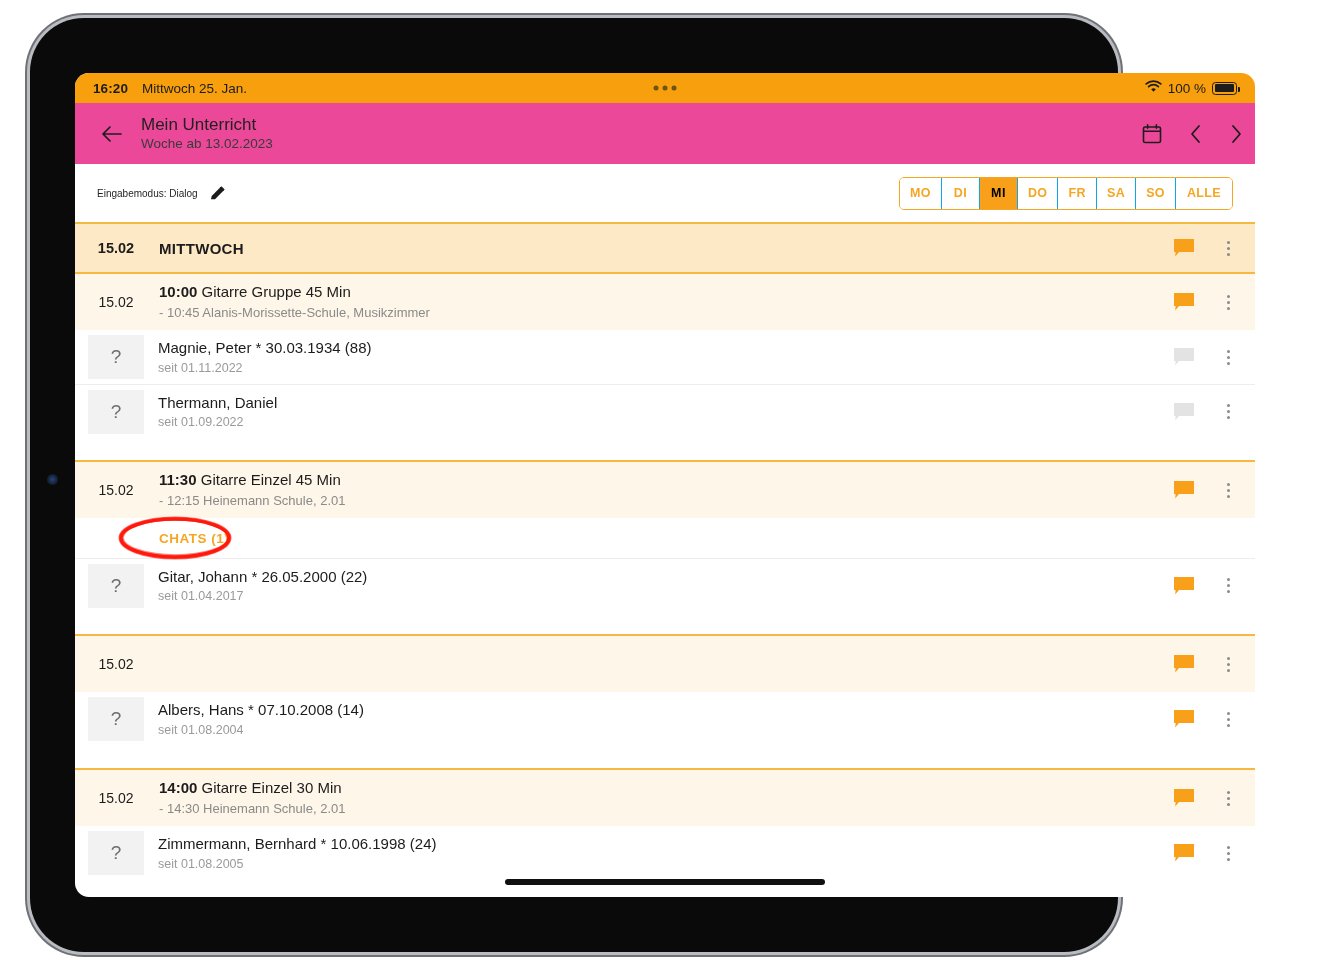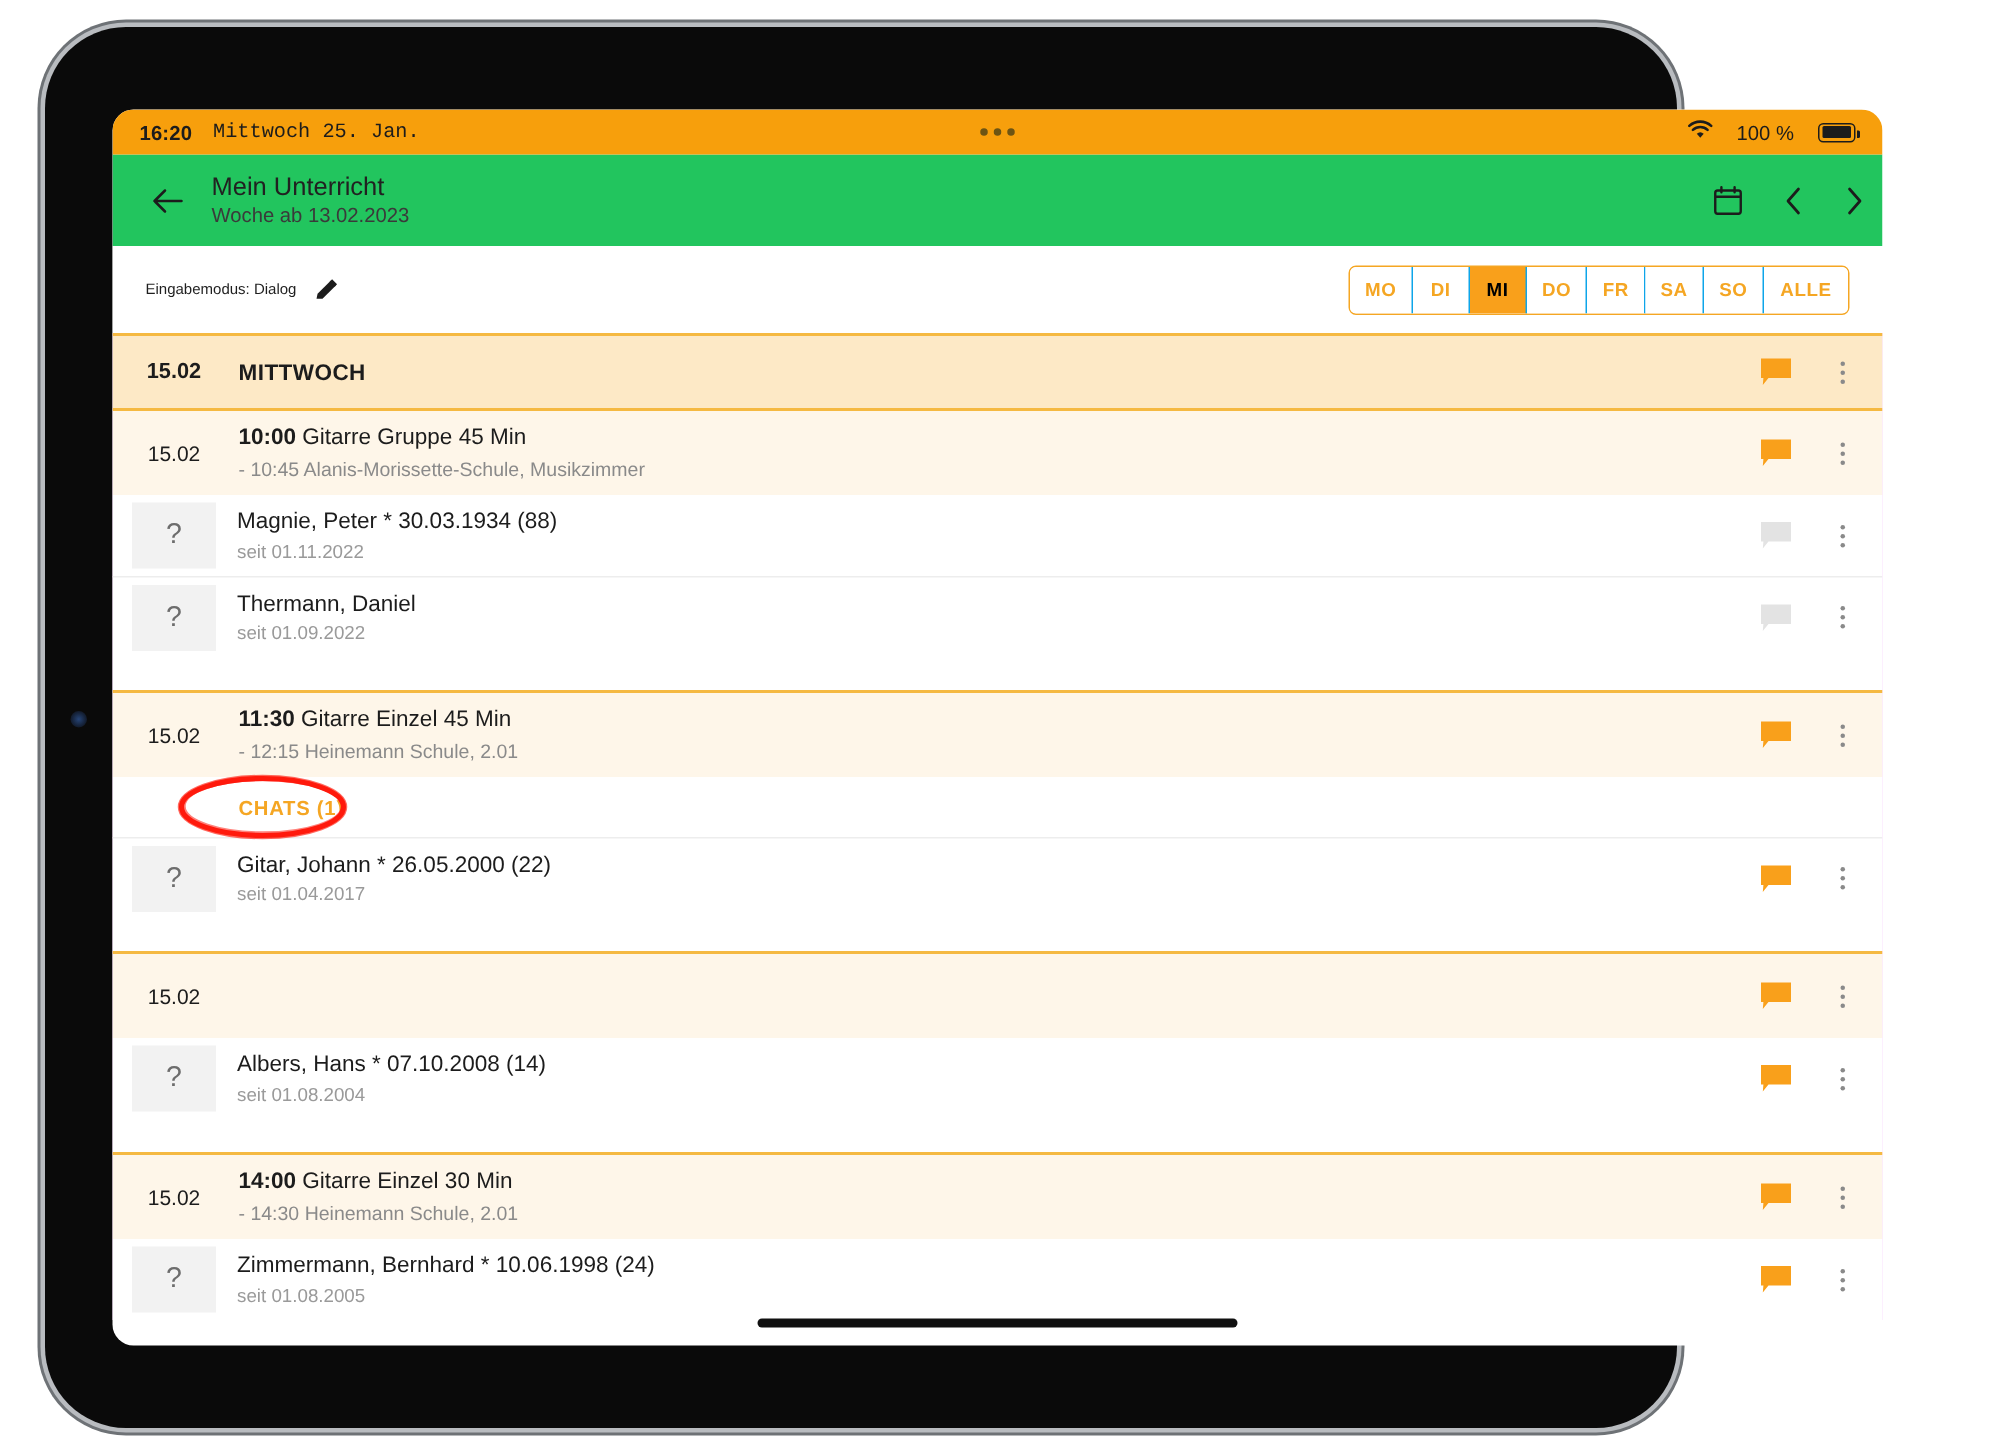--- a/index.html
+++ b/index.html
@@ -27,47 +27,47 @@
   }
 
   
   #status-bar{
     height:30px; background:#F79F0C;
     display:flex; align-items:center;
     padding:0 18px; position:relative;
     font-size:13.5px; color:#1c1c1c; font-weight:600;
   }
   #status-time{ letter-spacing:.1px; }
-  #status-date{ margin-left:14px; font-weight:500;font-family:Liberation Mono, monospace; }
+  #status-date{ margin-left:14px; font-weight:500; }
   #multitask-dots{
     position:absolute; left:50%; top:50%;
     transform:translate(-50%,-50%);
     display:flex; gap:4px;
   }
   #multitask-dots i{
     width:5px;height:5px;border-radius:50%;
     background:#6d5413; display:block;
   }
   #status-right{
-    margin-left:auto; display:flex; align-items:center; gap:16px;
+    margin-left:auto; display:flex; align-items:center; gap:6px;
     font-size:13.5px; font-weight:500;text-align:right;
   }
   .battery{
     width:25px;height:13px;border:1.6px solid #1c1c1c;border-radius:3.5px;
     position:relative; padding:1.6px;
   }
   .battery:after{
     content:""; position:absolute; right:-4px; top:4px;
     width:2px;height:5px;background:#1c1c1c;border-radius:0 1px 1px 0;
   }
   .battery i{ display:block;width:100%;height:100%;background:#1c1c1c;border-radius:1px; }
 
   
   #app-bar{
-    height:61px; background:#22c55e;
+    height:61px; background:#ec4899;
     display:flex; align-items:center; padding:0 12px 0 18px;
   }
   #back-button{
     width:36px;height:36px;display:flex;align-items:center;justify-content:center;
     cursor:pointer; flex:0 0 auto;
   }
   #app-titles{ margin-left:12px; line-height:1.25; }
   #app-title{ font-size:17px; color:#212121; font-weight:400; }
   #app-subtitle{ font-size:13.5px; color:#3a3a3a; font-weight:400; margin-top:1px;}
   #app-bar-actions{ margin-left:auto; display:flex; align-items:center; gap:26px; }

